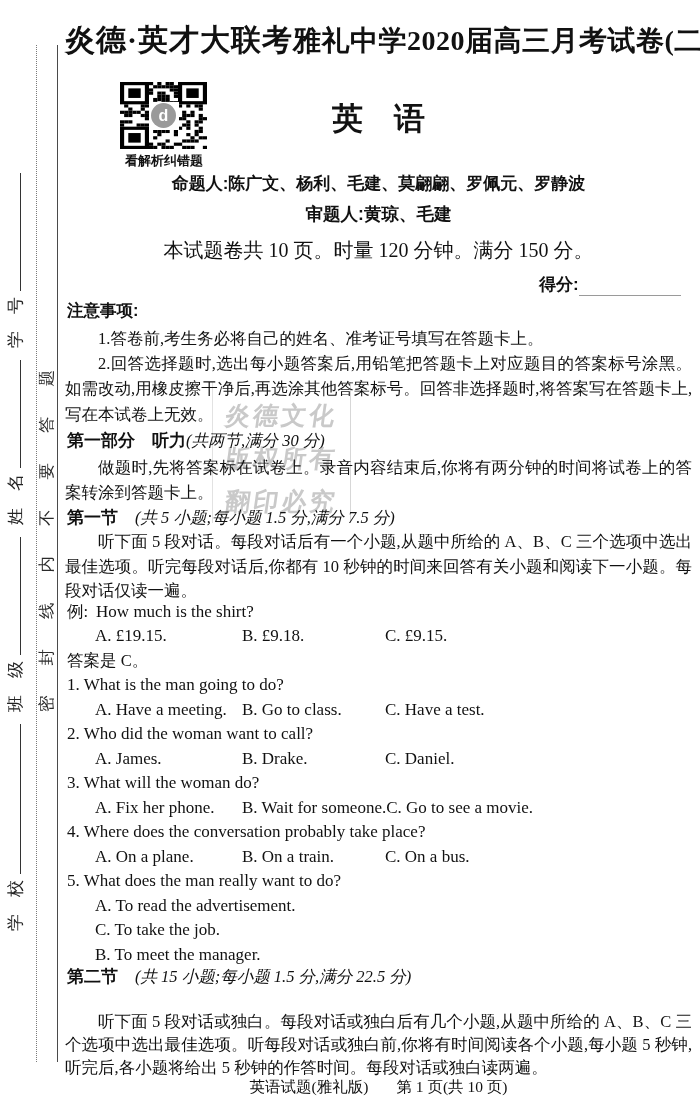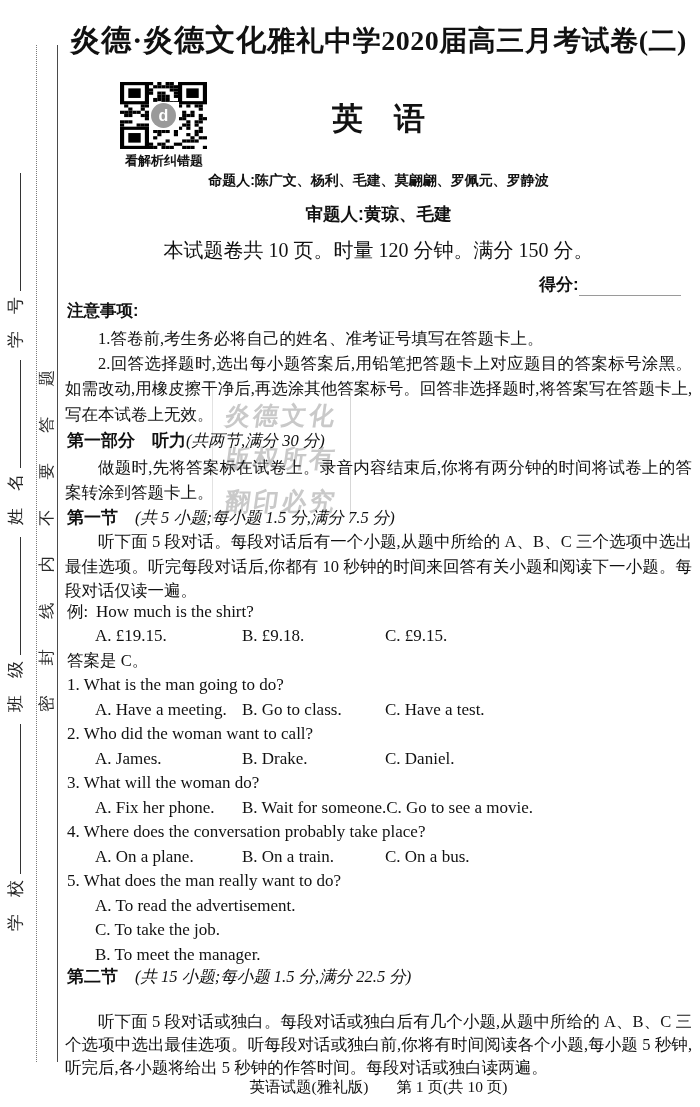--- a/index.html
+++ b/index.html
@@ -55,21 +55,21 @@
     width:30px; height:28px; background:#fff; display:flex; align-items:center; justify-content:center;
   }
   .qr-logo .circ {
     width:25px; height:25px; border-radius:50%; background:#9a9a9a; color:#fff;
     font-family:"Liberation Sans",sans-serif; font-weight:bold; font-size:16px;
     display:flex; align-items:center; justify-content:center;
   }
   .qr-caption { width:88px; text-align:center; font-size:13px; margin-top:3px;
     font-family:"Liberation Sans","DejaVu Sans",sans-serif; font-weight:bold; }
   .subject { top:98px; font-size:31px; }
-  .setters { top:172px; font-size:14px; }
+  .setters { top:172px; font-size:17px; }
   .reviewers { top:202px; font-size:17.5px; }
   .paper-info { top:237px; font-size:20px; }
   .score-row { top:273px; left:474px; width:157px; white-space:nowrap; }
   .score-row .lbl { font-size:17px; }
   .score-blank { display:inline-block; width:102px; height:17px; border-bottom:1.5px solid #9a9a9a; vertical-align:bottom; }
   .notice-hd { top:300px; left:2px; font-size:16.5px; }
   .para { font-size:16.5px; line-height:25.4px; text-align:justify; text-indent:33px; }
   .notice-1 { top:326px; }
   .notice-2 { top:351px; }
   .part1-hd { top:429px; left:2px; font-size:17px; }
@@ -109,21 +109,21 @@
 
   <div class="watermark">
     <div>炎德文化</div>
     <div>版权所有</div>
     <div>翻印必究</div>
   </div>
 
   <div class="content">
 
     <div class="abs paper-title center">
-      <span class="calli">炎德·炎德文化</span><span>雅礼中学2020届高三月考试卷(二)</span>
+      <span class="calli">炎德·英才大联考</span><span>雅礼中学2020届高三月考试卷(二)</span>
     </div>
 
     <div class="qr-block">
       <div class="qr-frame">
         <svg width="87" height="67" viewBox="0 0 84 84" preserveAspectRatio="none" xmlns="http://www.w3.org/2000/svg">
             <rect x="0" y="0" width="28" height="28" fill="#000"></rect>
             <rect x="4" y="4" width="20" height="20" fill="#fff"></rect>
             <rect x="8" y="8" width="12" height="12" fill="#000"></rect>
             <rect x="56" y="0" width="28" height="28" fill="#000"></rect>
             <rect x="60" y="4" width="20" height="20" fill="#fff"></rect>

